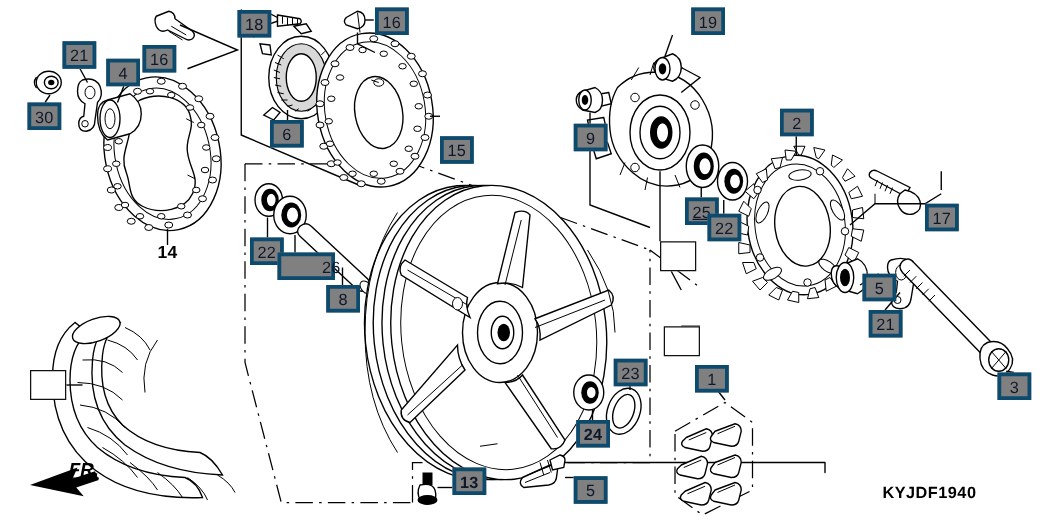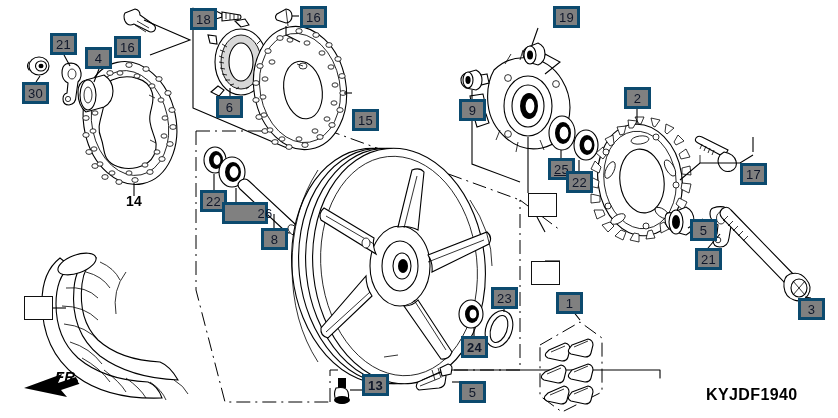--- a/index.html
+++ b/index.html
@@ -28,21 +28,21 @@
   }
   .callout.blank{
     background:#ffffff;border:1.5px solid #111111;color:transparent;
     width:29px;height:24px;
   }
   .callout.plain{
     background:transparent;border:none;color:#000000;
     font-size:14px;font-weight:700;width:24px;height:18px;
   }
   .docnum{
-    position:absolute;color:#000;font-size:16px;font-weight:700;
+    position:absolute;color:#000;font-size:13px;font-weight:700;
     font-family:"Liberation Sans",sans-serif;letter-spacing:.4px;
   }
   .frlabel{
     position:absolute;color:#000;font-size:15px;font-weight:700;
     font-style:italic;font-family:"Liberation Sans",sans-serif;text-decoration:underline;
   }
 </style>
 </head>
 <body>
 

